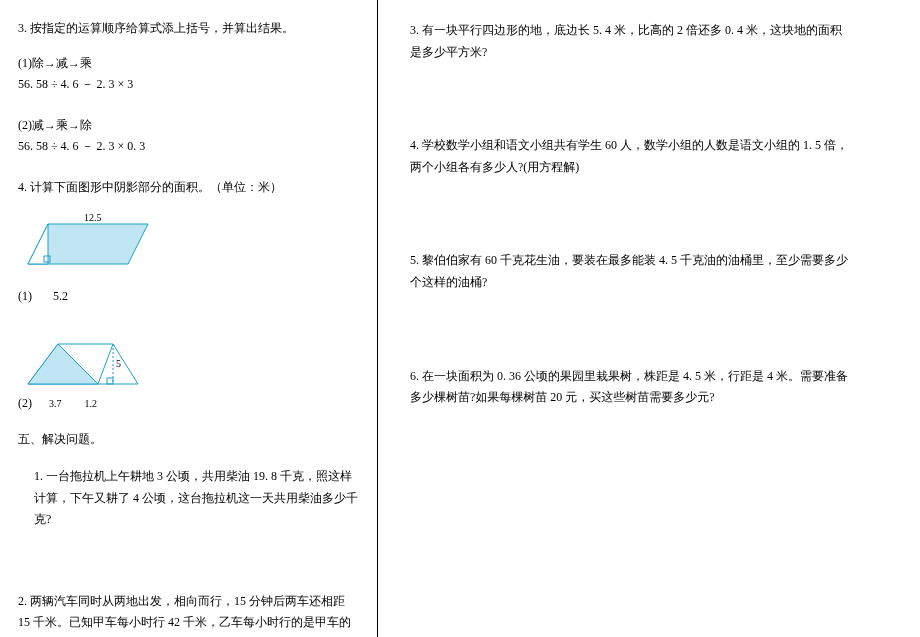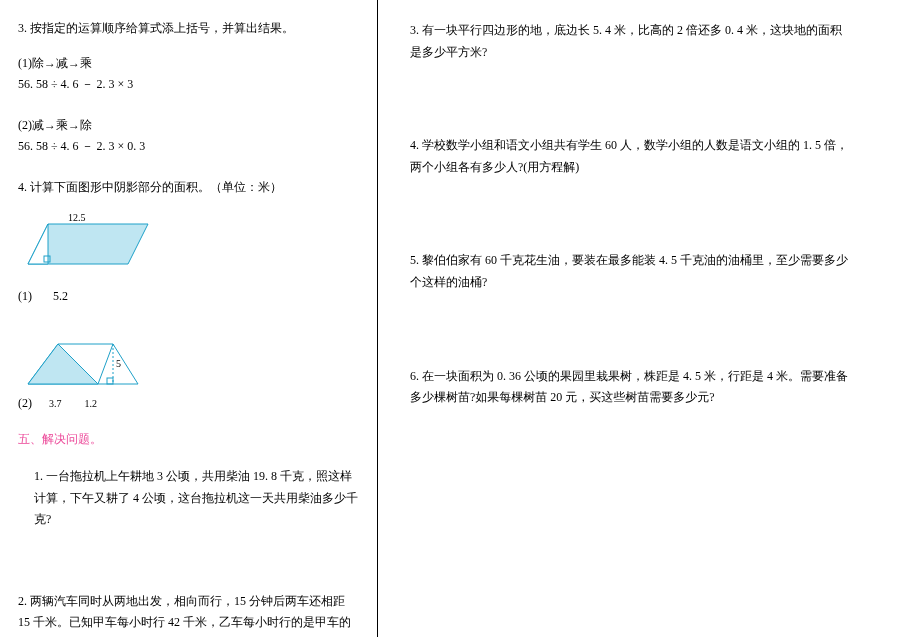--- a/index.html
+++ b/index.html
@@ -4,21 +4,21 @@
   <style>
     * { margin: 0; padding: 0; box-sizing: border-box; }
     body { width: 920px; height: 637px; font-family: "SimSun", serif; font-size: 12px; color: #000; background: #fff; position: relative; }
     .page { display: flex; height: 100%; }
     .column { padding: 20px 18px; }
     .left { width: 378px; border-right: 1px solid #000; }
     .right { width: 490px; padding-left: 32px; }
     .block { margin-bottom: 28px; line-height: 1.8; }
     .block-sm { margin-bottom: 18px; }
     .expr { margin-top: 4px; margin-bottom: 24px; }
-    .red { color: #ec4899; }
+    .red { color: #000000; }
     .figure { margin: 8px 0; }
     .fig-label { display: inline-block; vertical-align: bottom; margin-right: 6px; }
     svg { vertical-align: bottom; }
     .right .block { margin-bottom: 72px; }
   </style>
 </head>
 <body>
 
 <div class="page">
   <div class="column left">
@@ -33,21 +33,21 @@
     </div>
 
     <div class="block-sm">4. 计算下面图形中阴影部分的面积。（单位：米）</div>
 
     <div class="figure">
       <svg width="140" height="70">
         <polygon points="30,10 130,10 110,50 10,50" fill="#bfe6f2" stroke="#1ea0c8" stroke-width="1"></polygon>
         <polygon points="10,50 30,10 30,50" fill="#ffffff" stroke="#1ea0c8" stroke-width="1"></polygon>
         <rect x="26" y="42" width="6" height="6" fill="none" stroke="#1ea0c8" stroke-width="1"></rect>
       </svg>
-      <div style="position:relative; top:-72px; left:50px; font-size:10px; width:30px;">12.5</div>
+      <div style="position:relative; top:-72px; left:66px; font-size:10px; width:30px;">12.5</div>
     </div>
     <div style="margin-top:-14px; margin-bottom:30px;">
       <span class="fig-label">(1)</span>
       <span style="font-size:12px; margin-left:12px;">5.2</span>
     </div>
 
     <div class="figure" style="position:relative;">
       <svg width="140" height="60">
         <polygon points="10,50 40,10 95,10 120,50" fill="#ffffff" stroke="#1ea0c8" stroke-width="1"></polygon>
         <polygon points="10,50 40,10 80,50" fill="#bfe6f2" stroke="#1ea0c8" stroke-width="1"></polygon>

